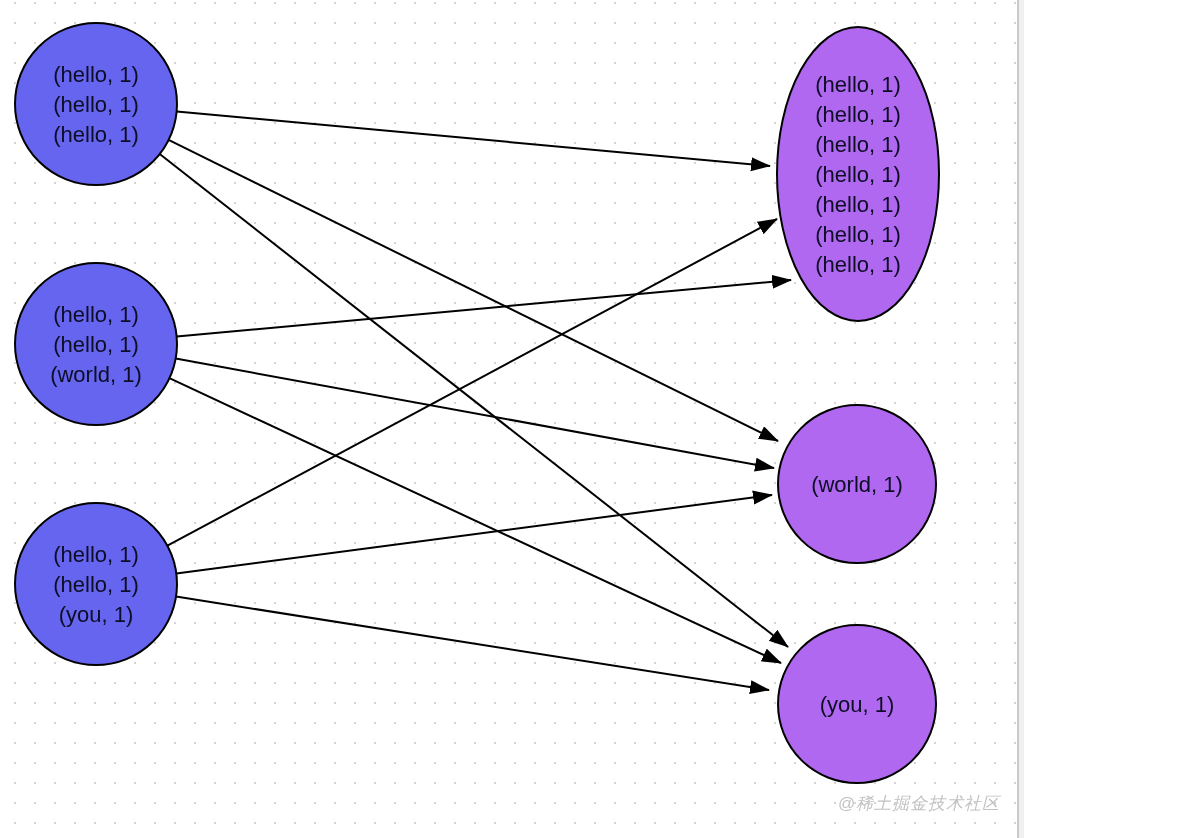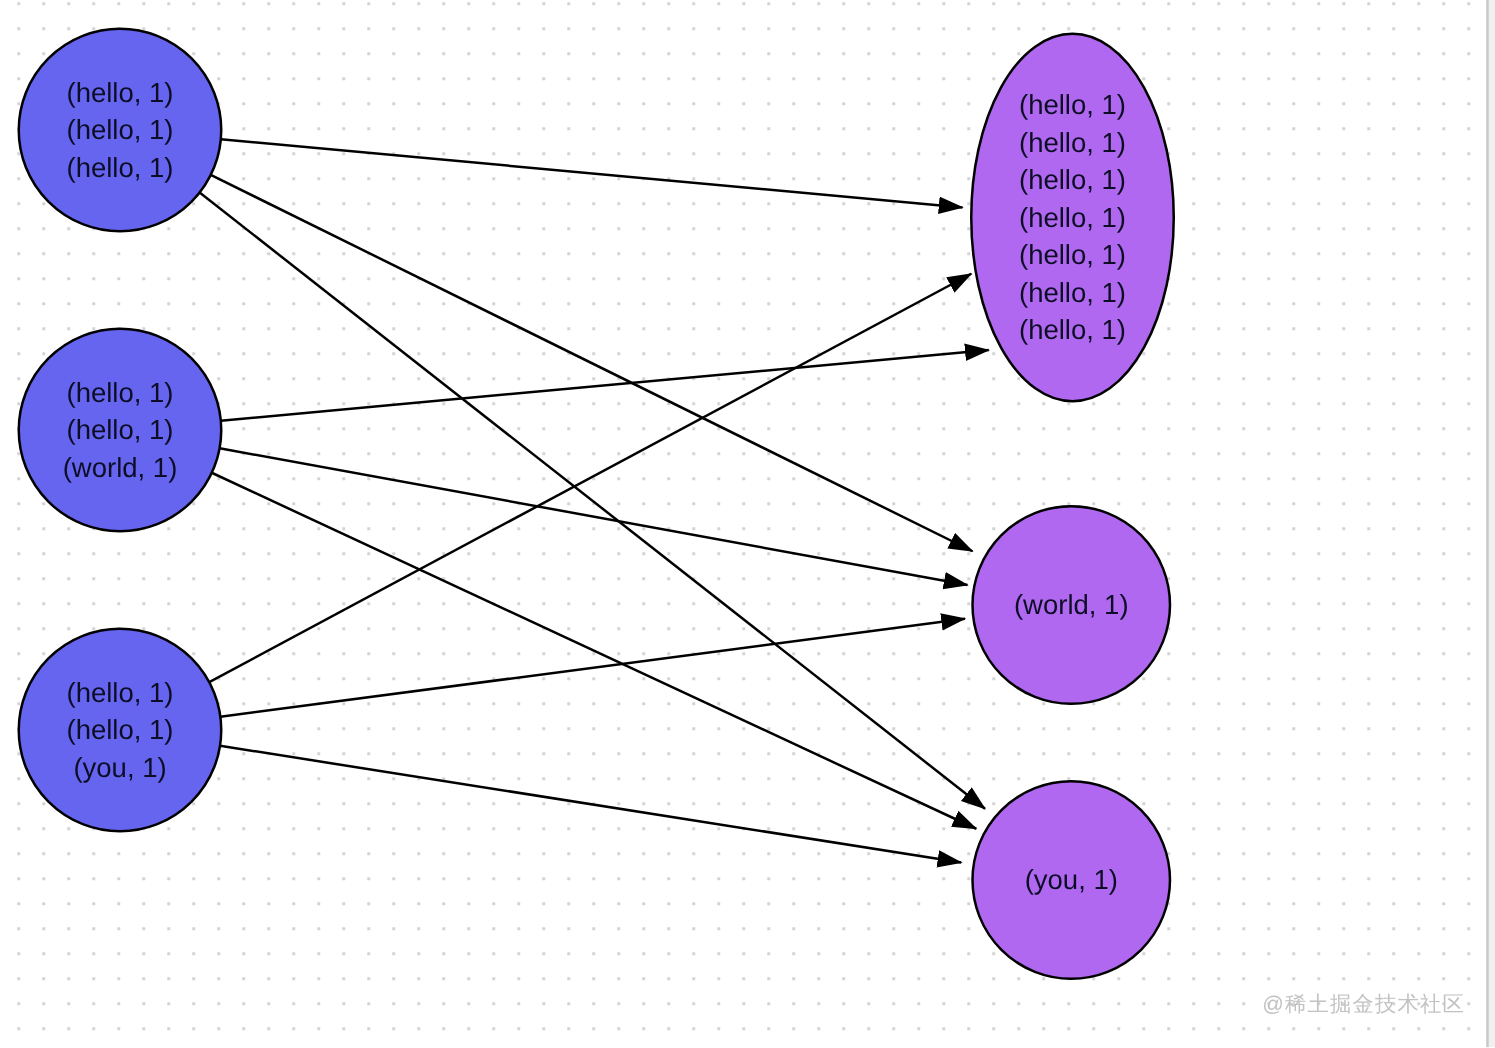--- a/index.html
+++ b/index.html
@@ -3,21 +3,21 @@
 <meta charset="utf-8">
 <style>
   html, body {
     margin: 0;
     padding: 0;
     background: #ffffff;
     font-family: "Liberation Sans", sans-serif;
   }
   .canvas {
     position: relative;
-    width: 1196px;
+    width: 1024px;
     height: 838px;
     overflow: hidden;
     background-color: #ffffff;
     
     background-image: radial-gradient(#d4d4d4 1.4px, rgba(0,0,0,0) 1.5px);
     background-size: 20px 20px;
     background-position: 5px 13px;
   }
   .diagram-svg {
     position: absolute;
@@ -104,15 +104,15 @@
         <line x1="167.4" y1="545.7" x2="777" y2="219" stroke="#000000" stroke-width="2" marker-end="url(#arrowhead)"></line>
         <line x1="168.6" y1="139.9" x2="778" y2="441" stroke="#000000" stroke-width="2" marker-end="url(#arrowhead)"></line>
         <line x1="175.7" y1="358.6" x2="774" y2="468" stroke="#000000" stroke-width="2" marker-end="url(#arrowhead)"></line>
         <line x1="176.3" y1="573.4" x2="772" y2="495" stroke="#000000" stroke-width="2" marker-end="url(#arrowhead)"></line>
         <line x1="159.7" y1="154.0" x2="788" y2="647" stroke="#000000" stroke-width="2" marker-end="url(#arrowhead)"></line>
         <line x1="169.4" y1="378.2" x2="781" y2="663" stroke="#000000" stroke-width="2" marker-end="url(#arrowhead)"></line>
         <line x1="176.0" y1="596.6" x2="769" y2="690" stroke="#000000" stroke-width="2" marker-end="url(#arrowhead)"></line>
       </g>
   </svg>
 
-  <div class="watermark" style="color: rgb(194, 194, 194);">@稀土掘金技术社区</div>
+  <div class="watermark" style="color: rgb(194, 194, 194); font-style: italic;">@稀土掘金技术社区</div>
   <div class="edge-strip"></div>
 </div>
 
 </body></html>

